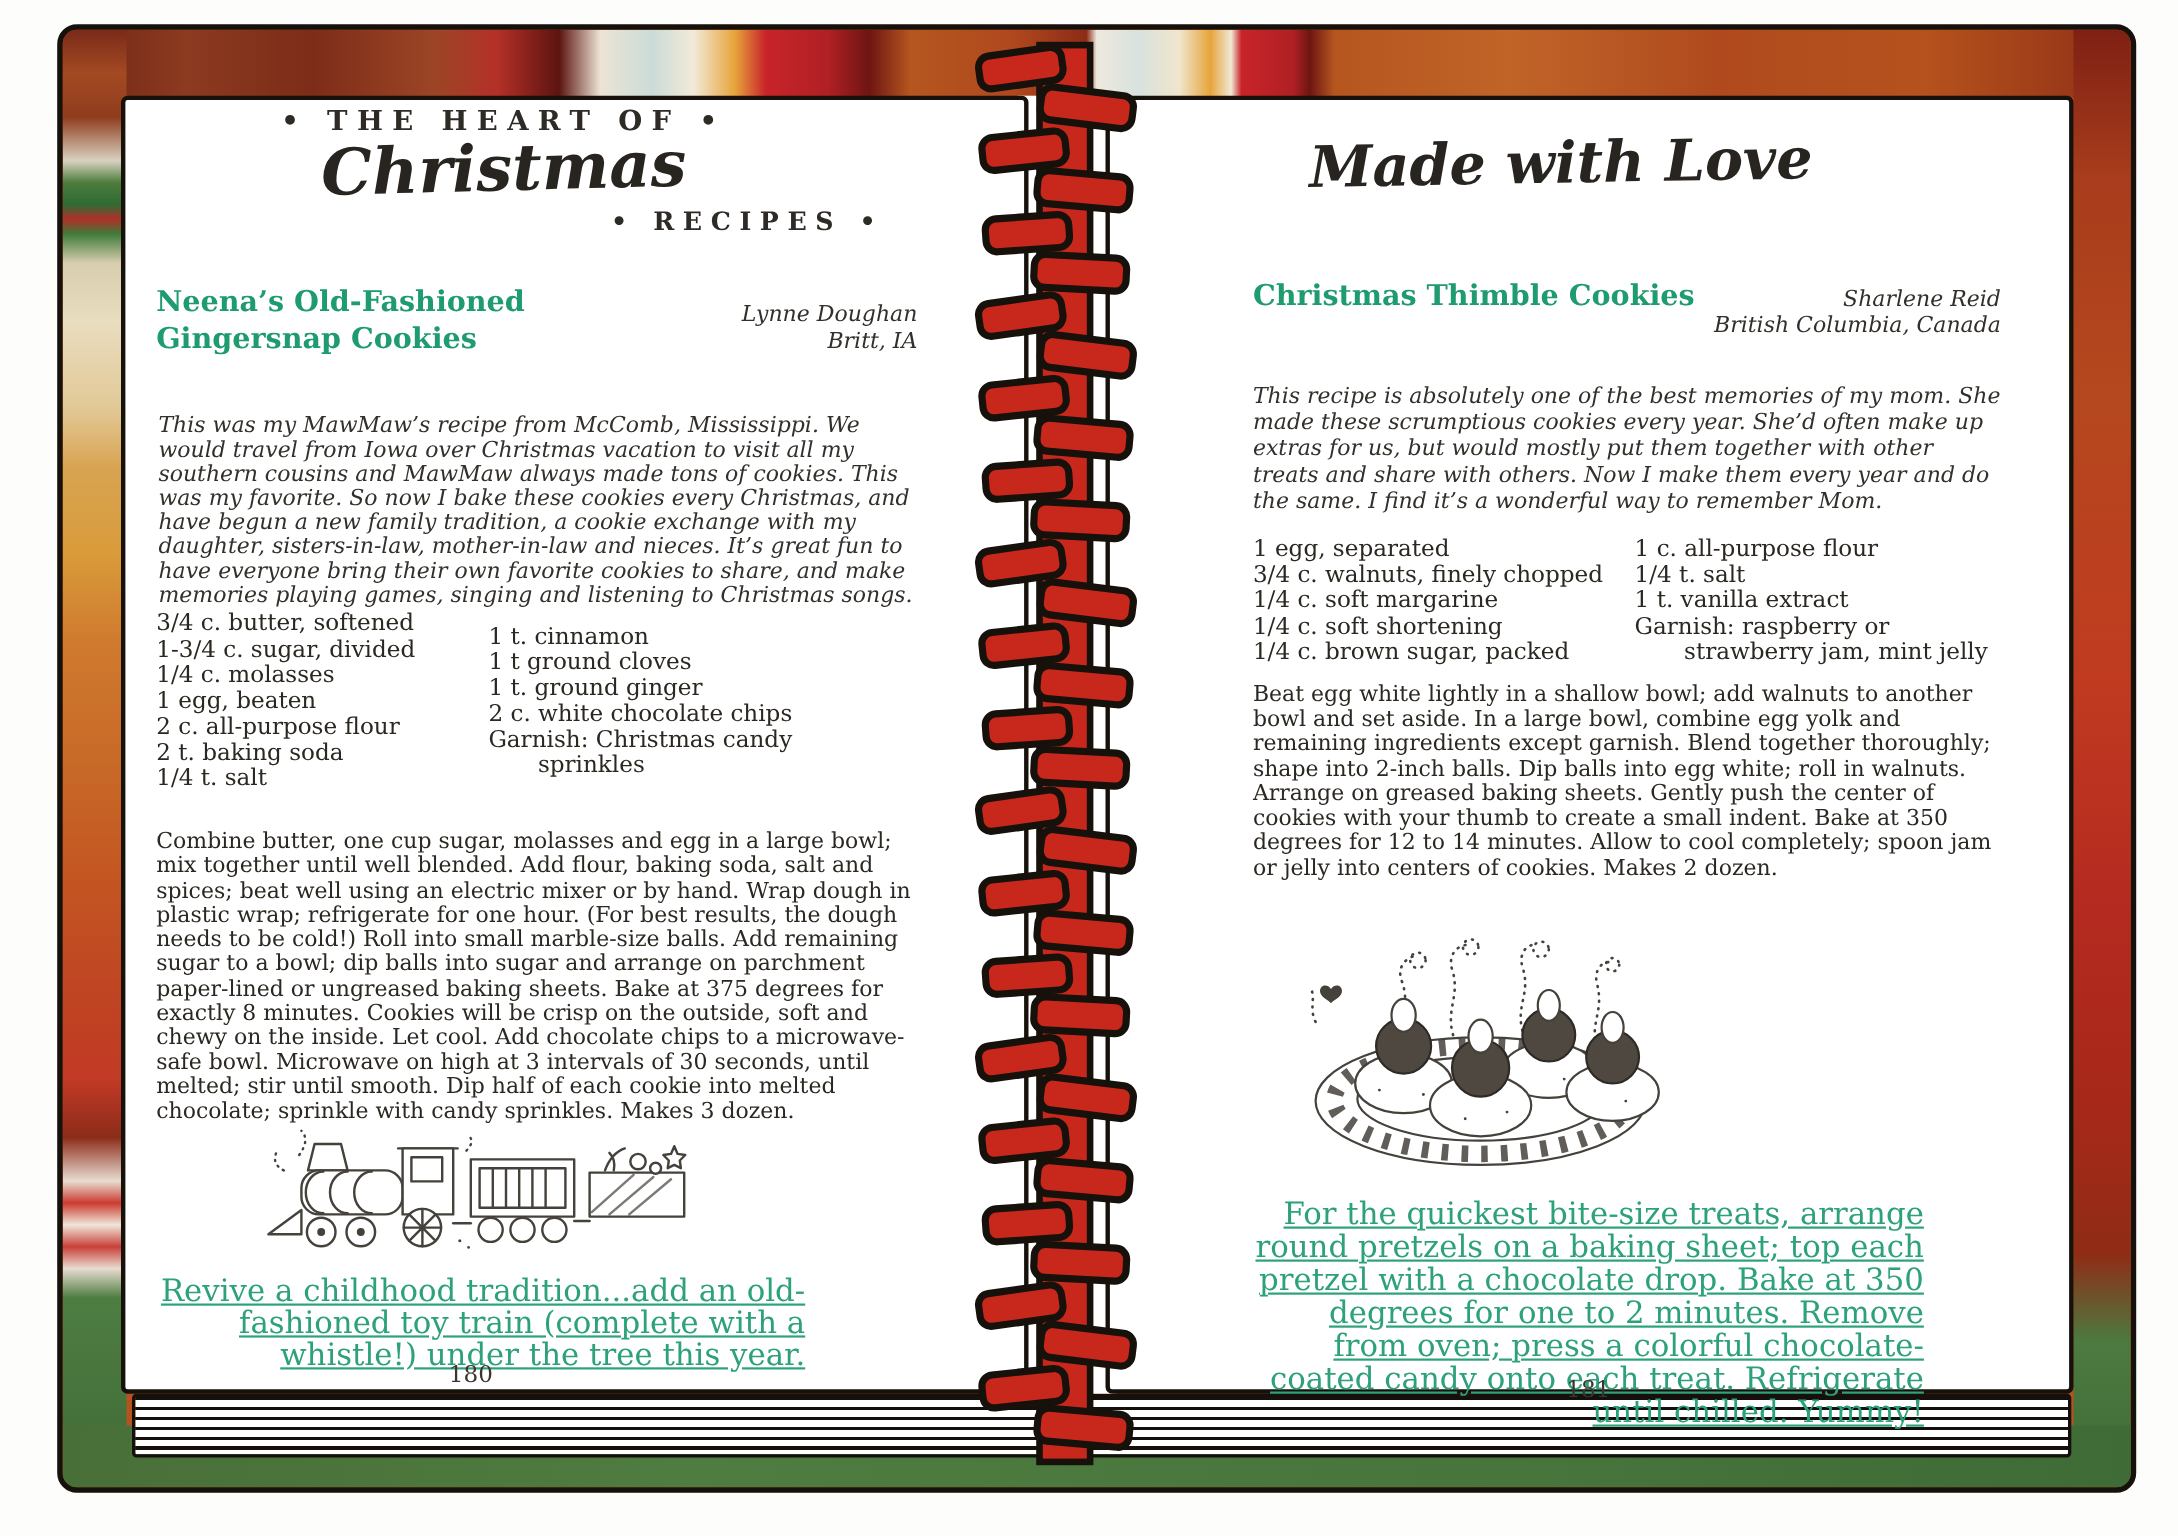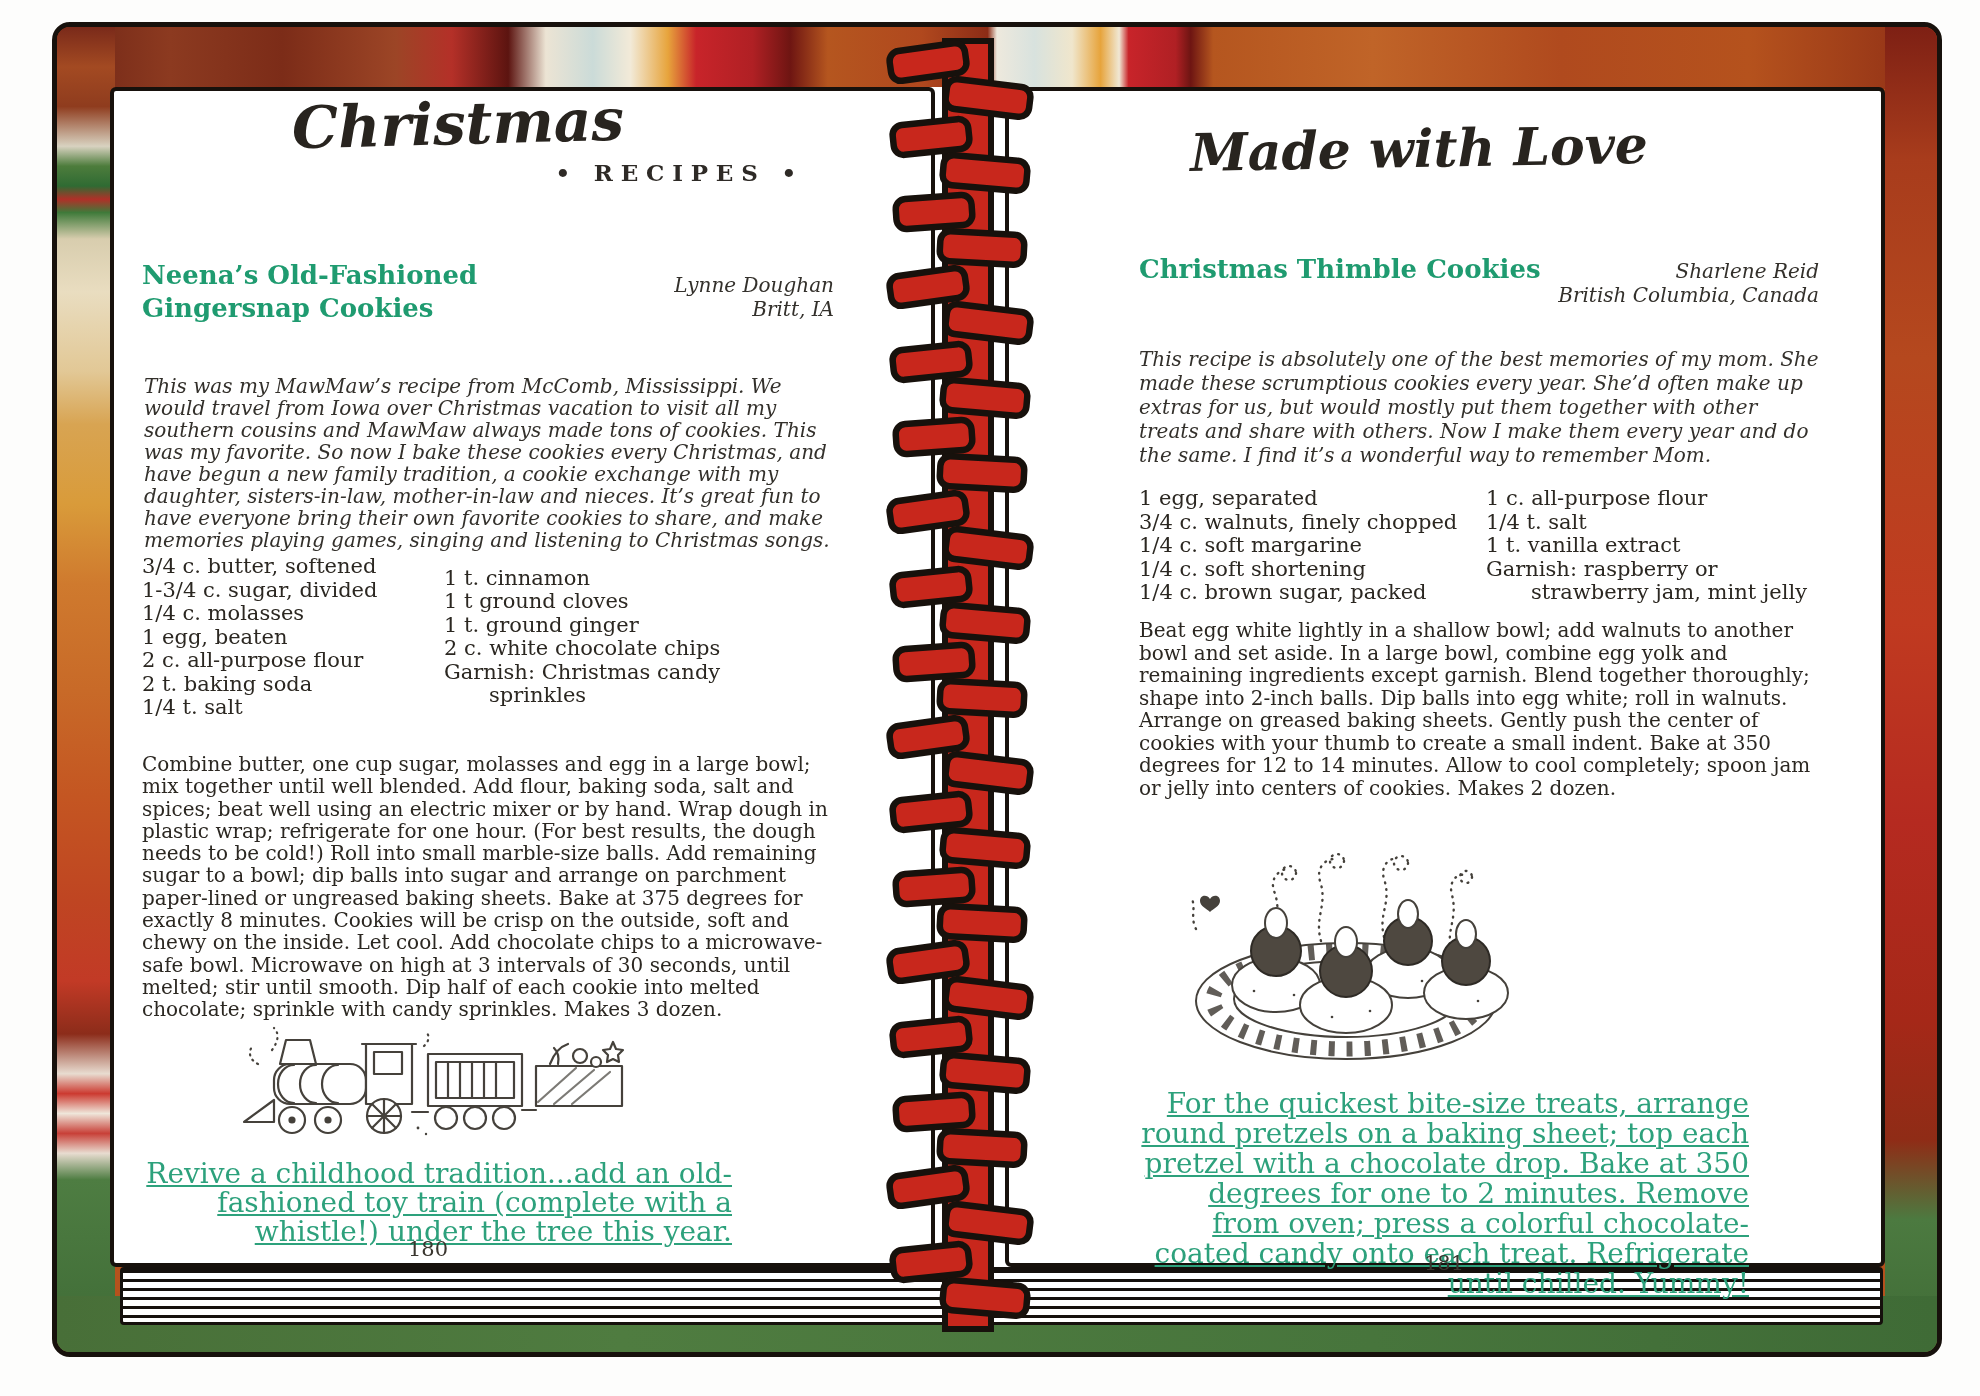--- a/index.html
+++ b/index.html
@@ -71,20 +71,21 @@
     <div class="edge edge-top"></div>
     <div class="edge edge-left"></div>
     <div class="edge edge-right"></div>
     <div class="edge edge-bottom"></div>
     <div class="page-stack"></div>
     <div class="spine-gap"></div>
 
     <div class="page page-left">
       <div class="content">
         <div class="blk" style="top:4px;left:-30px;width:692px;text-align:center;">
+          <div class="kicker">• THE HEART OF •</div>
           <div class="script">Christmas</div>
           <div class="sub">• RECIPES •</div>
         </div>
 
         <div class="blk recipe-title" style="top:168px;left:0;width:470px;">
           <div>Neena’s Old-Fashioned</div>
           <div>Gingersnap Cookies</div>
         </div>
         <div class="blk attrib" style="top:182px;right:0;width:220px;">
           <div>Lynne Doughan</div>

